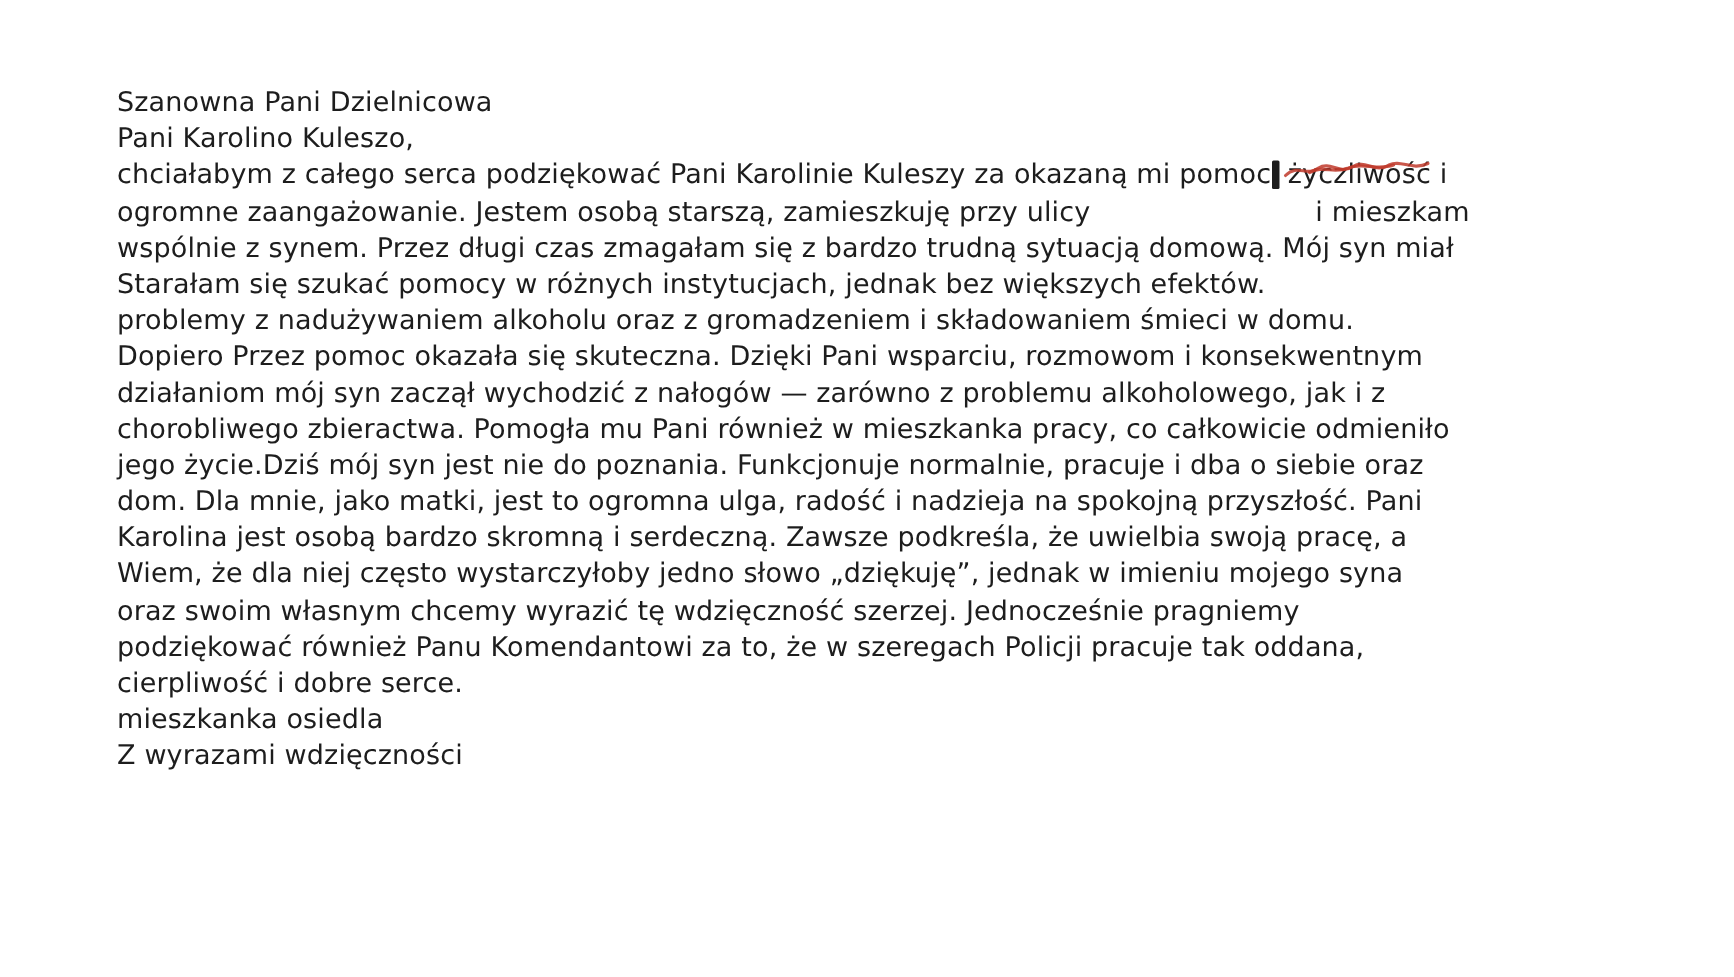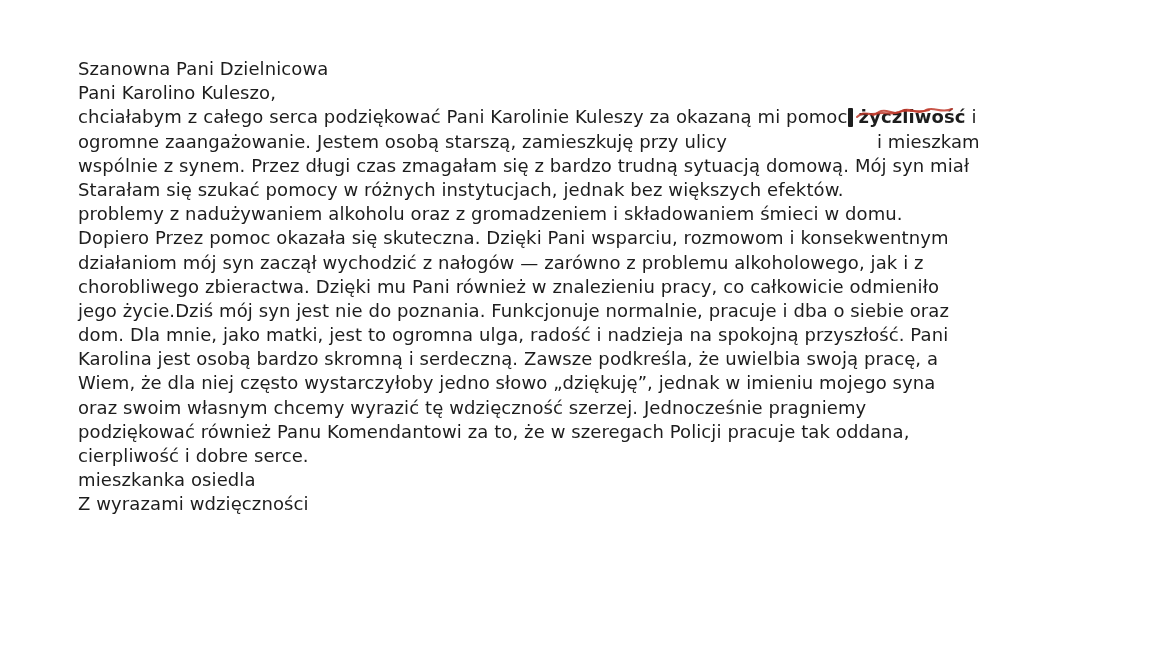--- a/index.html
+++ b/index.html
@@ -35,21 +35,20 @@
     width:5px;height:19px;
     background:var(--ink);
     border-radius:1px;
     vertical-align:-4px;
     margin:0 5px 0 1px;
   }
   
   .scribble-wrap{
     position:relative;
     display:inline-block;
-    font-weight:bold;
   }
   .scribble{
     position:absolute;
     left:-3px;top:1px;
     width:100px;height:16px;
     pointer-events:none;
   }
   .scribble path{
     fill:none;
     stroke:var(--scribble);
@@ -77,21 +76,21 @@
             <path d="M18,9 C27,4 34,10 44,6 C53,2 63,8 74,4"></path>
           </svg></span><span> i</span></div>
 
     <div class="line"><span>ogromne zaangażowanie. Jestem osobą starszą, zamieszkuję przy ulicy</span><span class="redaction-gap"></span><span>i mieszkam</span></div>
 
     <div class="line">wspólnie z synem. Przez długi czas zmagałam się z bardzo trudną sytuacją domową. Mój syn miał</div>
     <div class="line">Starałam się szukać pomocy w różnych instytucjach, jednak bez większych efektów.</div>
     <div class="line">problemy z nadużywaniem alkoholu oraz z gromadzeniem i składowaniem śmieci w domu.</div>
     <div class="line">Dopiero Przez pomoc okazała się skuteczna. Dzięki Pani wsparciu, rozmowom i konsekwentnym</div>
     <div class="line">działaniom mój syn zaczął wychodzić z nałogów — zarówno z problemu alkoholowego, jak i z</div>
-    <div class="line">chorobliwego zbieractwa. Dzięki mu Pani również w znalezieniu pracy, co całkowicie odmieniło</div>
+    <div class="line">chorobliwego zbieractwa. Pomogła mu Pani również w mieszkanka pracy, co całkowicie odmieniło</div>
     <div class="line">jego życie.Dziś mój syn jest nie do poznania. Funkcjonuje normalnie, pracuje i dba o siebie oraz</div>
     <div class="line">dom. Dla mnie, jako matki, jest to ogromna ulga, radość i nadzieja na spokojną przyszłość. Pani</div>
     <div class="line">Karolina jest osobą bardzo skromną i serdeczną. Zawsze podkreśla, że uwielbia swoją pracę, a</div>
     <div class="line">Wiem, że dla niej często wystarczyłoby jedno słowo „dziękuję”, jednak w imieniu mojego syna</div>
     <div class="line">oraz swoim własnym chcemy wyrazić tę wdzięczność szerzej. Jednocześnie pragniemy</div>
     <div class="line">podziękować również Panu Komendantowi za to, że w szeregach Policji pracuje tak oddana,</div>
     <div class="line">cierpliwość i dobre serce.</div>
 
     <div class="line">mieszkanka osiedla</div>
     <div class="line">Z wyrazami wdzięczności</div>

